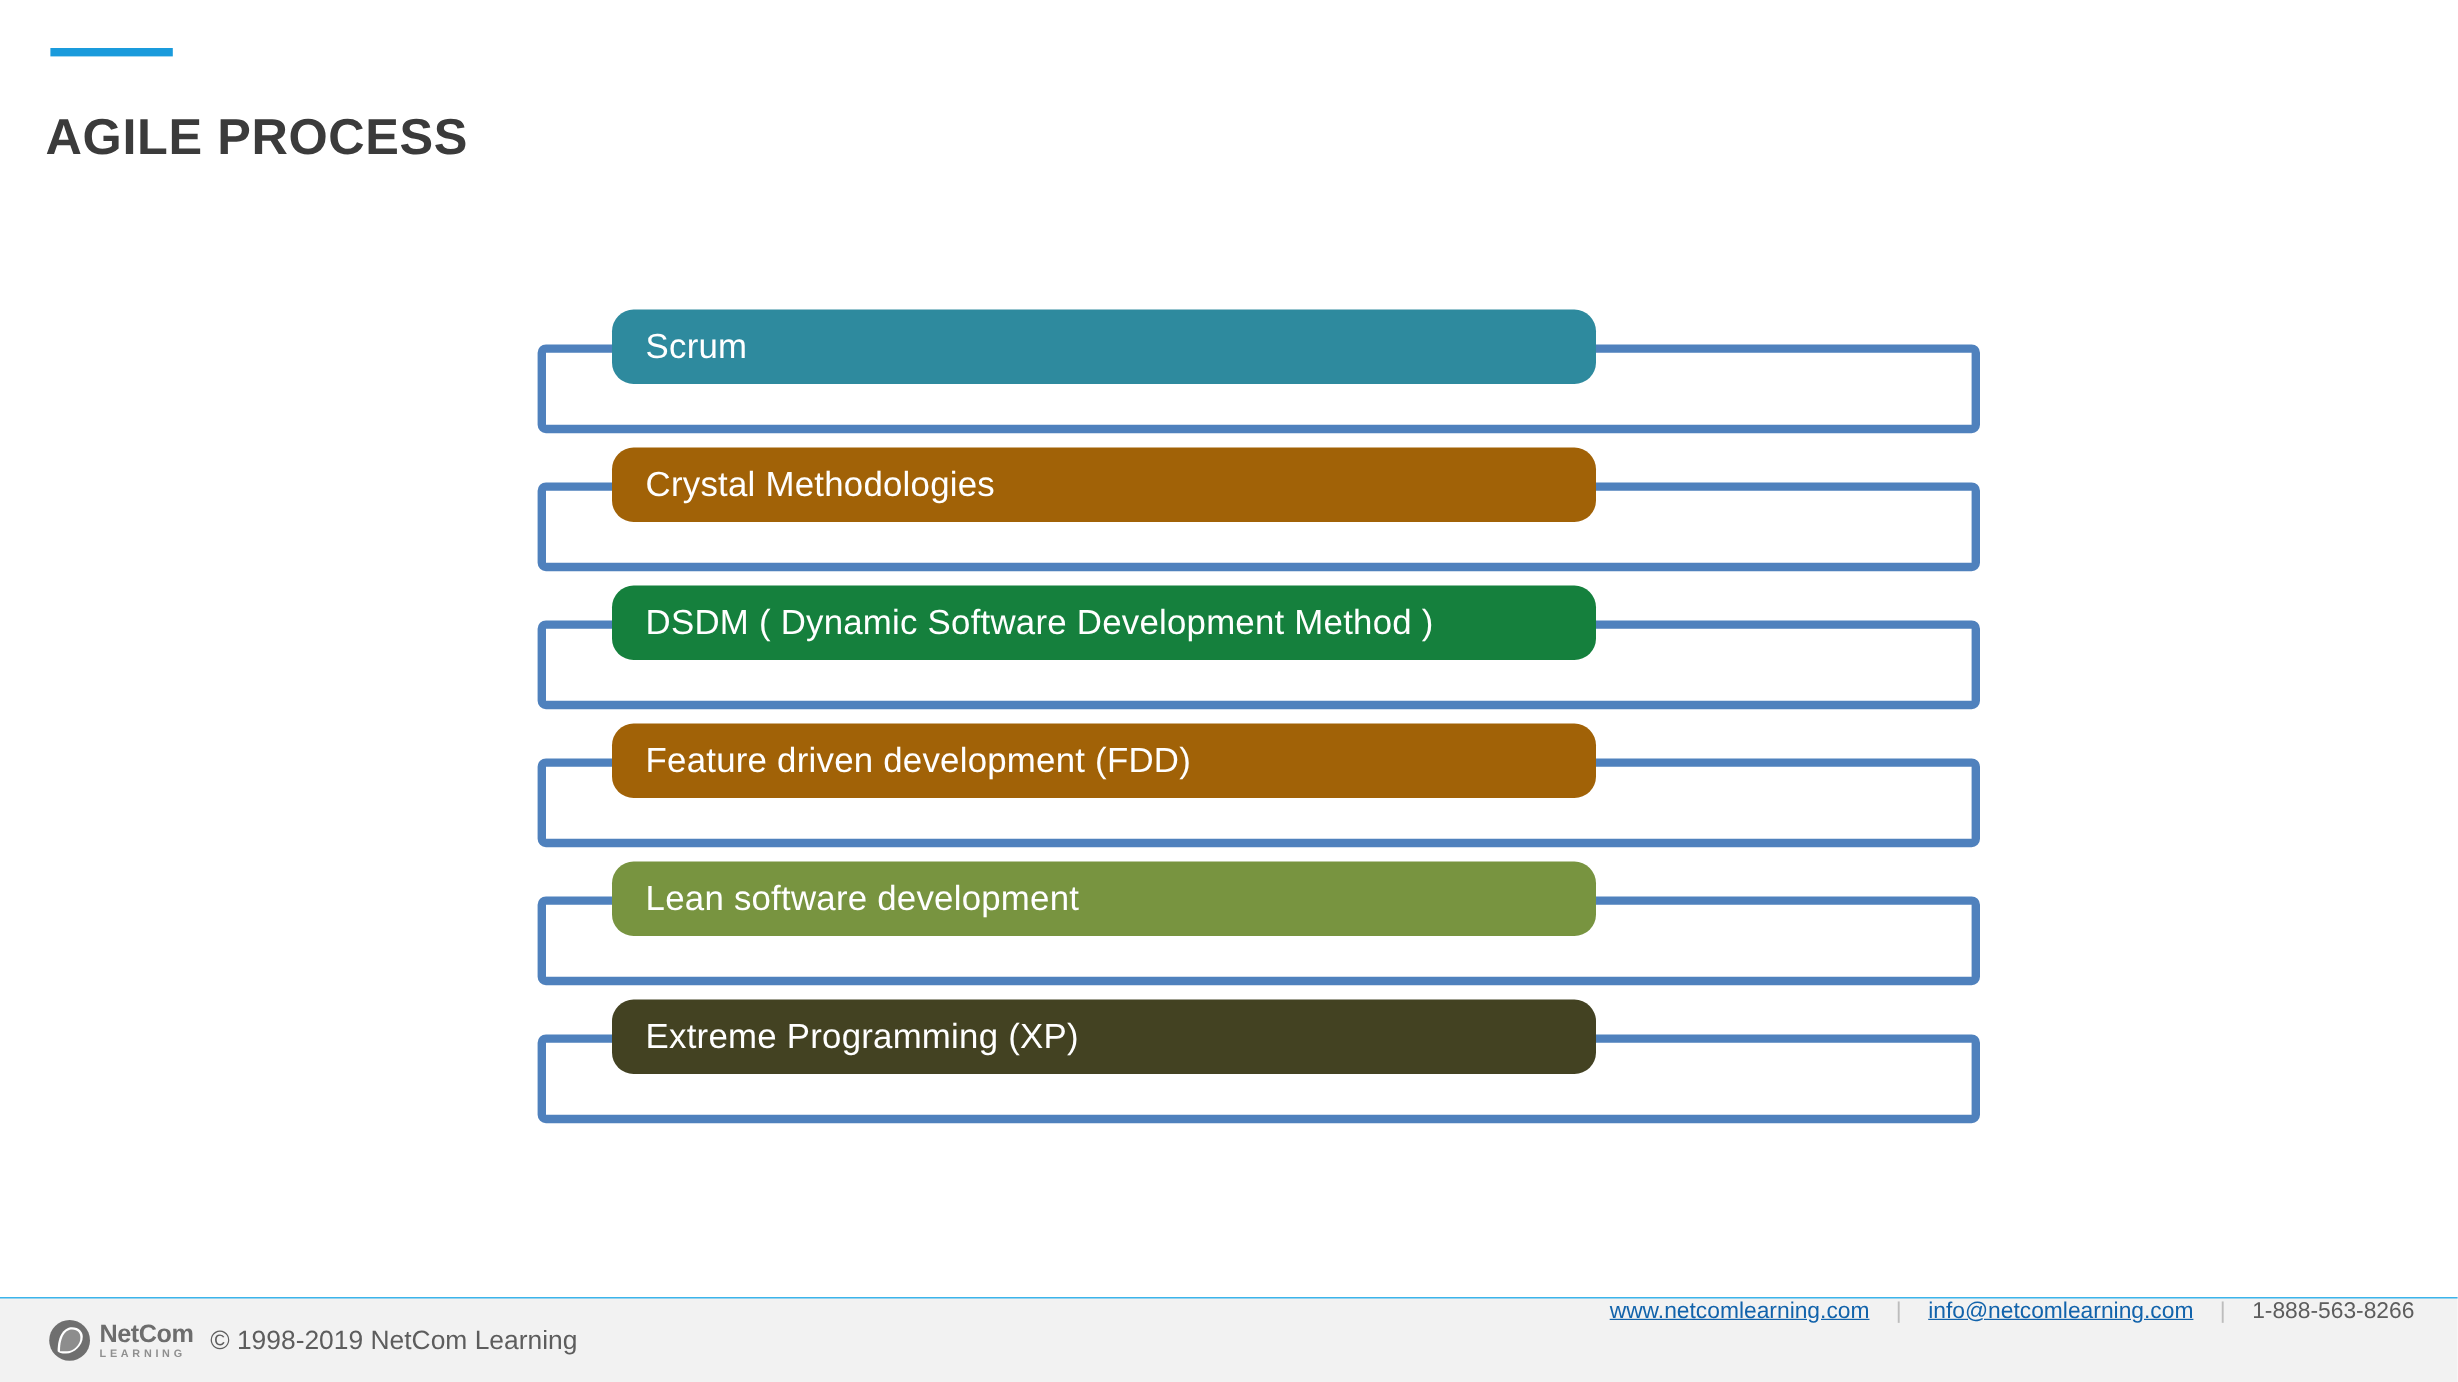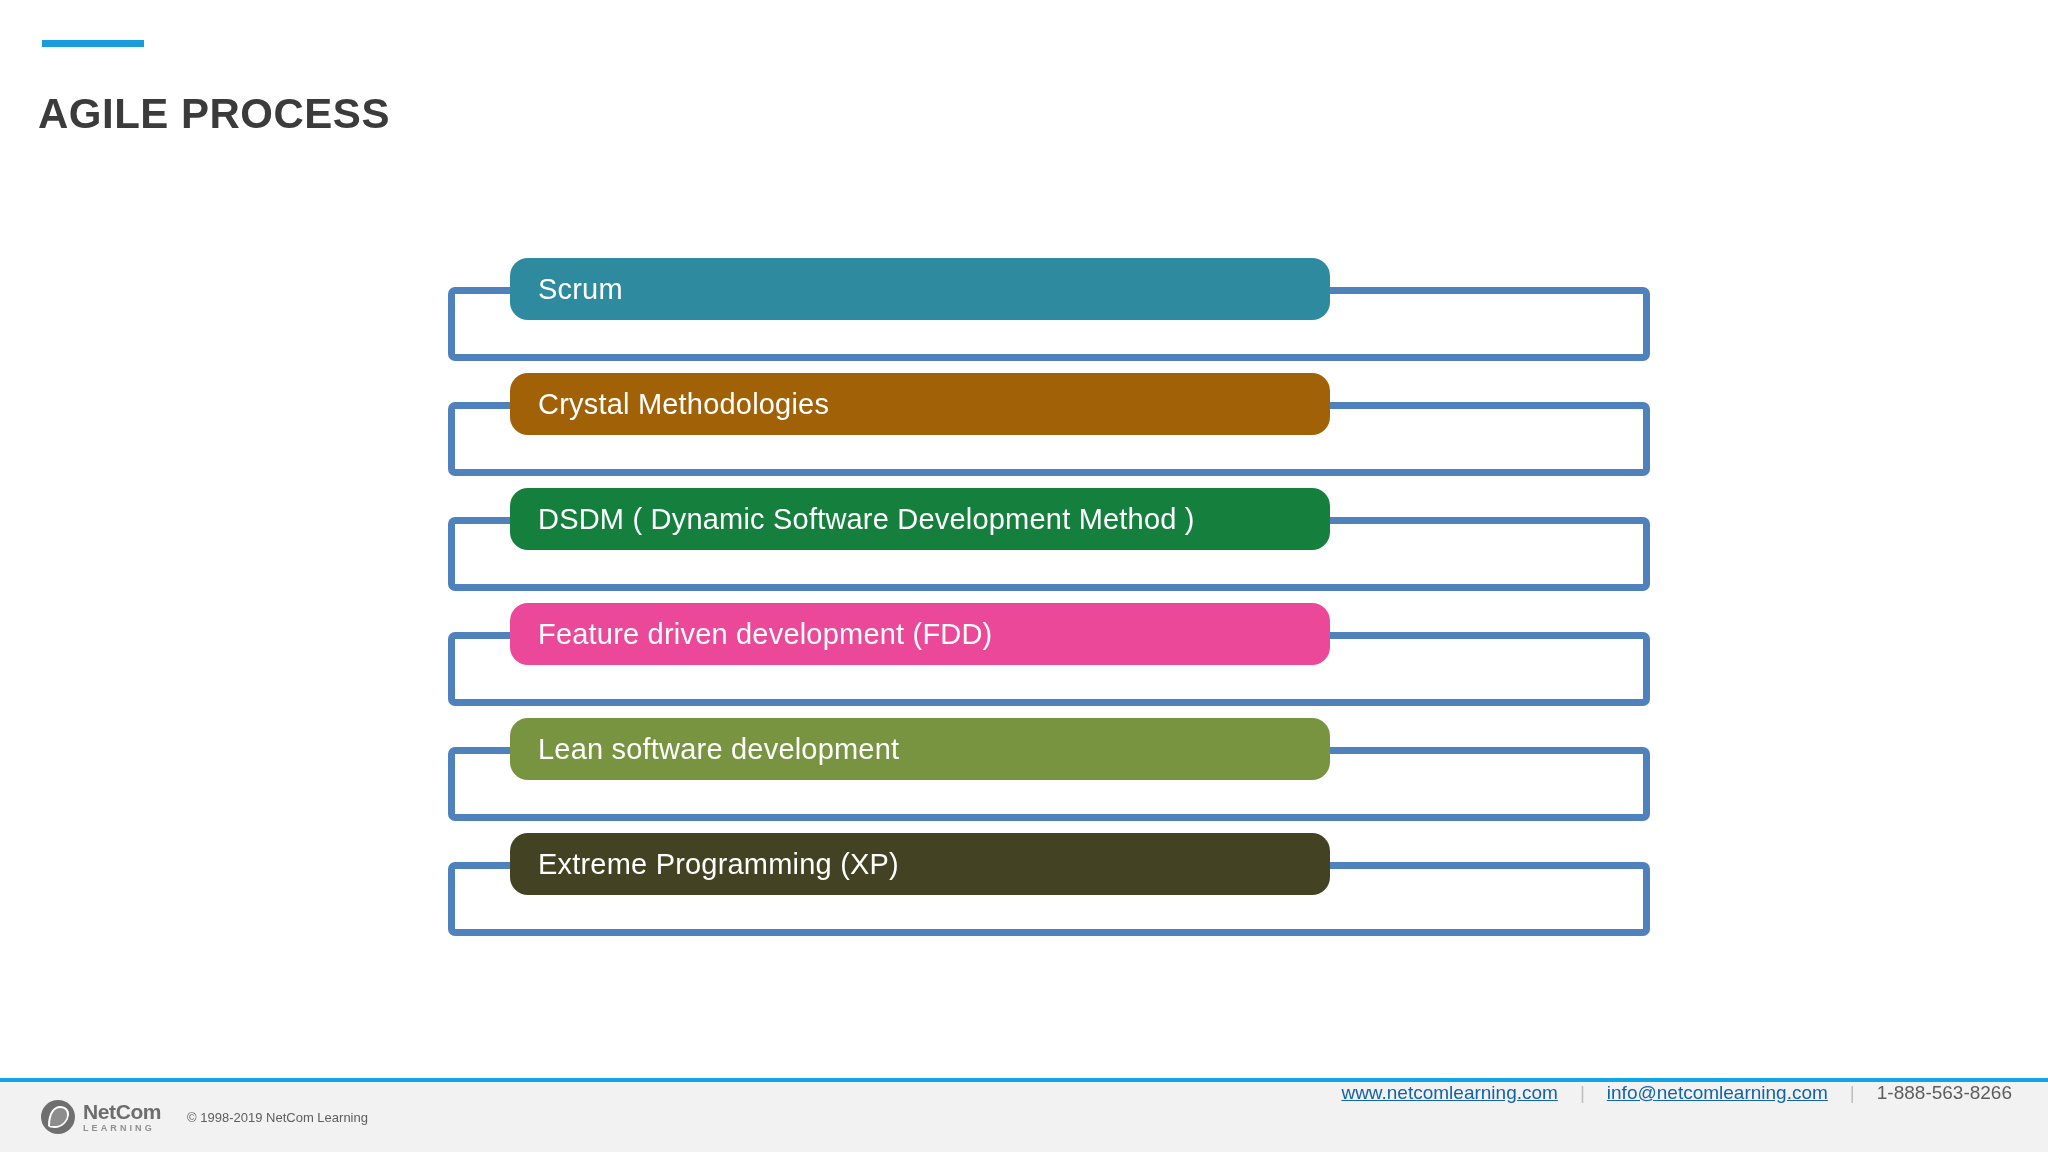--- a/index.html
+++ b/index.html
@@ -79,21 +79,21 @@
   }
 
   
   .footer {
     position: absolute;
     left: 0;
     bottom: 0;
     width: 2048px;
     height: 70px;
     background: #f2f2f2;
-    border-top: 4px solid #0ea5e9;
+    border-top: 1px solid #0ea5e9;
   }
   .footer-left {
     position: absolute;
     left: 40px;
     top: 0;
     height: 70px;
     display: flex;
     align-items: center;
     gap: 14px;
   }
@@ -119,24 +119,23 @@
     letter-spacing: -0.4px;
   }
   .logo-sub {
     font-size: 9px;
     font-weight: bold;
     color: #8f8f8f;
     letter-spacing: 3.1px;
     margin-top: 2px;
   }
   .copyright {
-    font-size: 13px;
+    font-size: 22px;
     color: #5d5d5d;
     white-space: nowrap;
-    margin-left: 12px;
   }
   .footer-right {
     position: absolute;
     right: 36px;
     top: 0;
     height: 70px;
     display: flex;
     gap: 22px;
   }
   .footer-link {
@@ -175,21 +174,21 @@
     <div class="bar" style="background: #a16207;">Crystal Methodologies</div>
   </div>
 
   <div class="row">
     <div class="bracket" style="border-color: rgb(79, 129, 189);"></div>
     <div class="bar" style="background: #15803d;">DSDM   ( Dynamic Software Development Method )</div>
   </div>
 
   <div class="row">
     <div class="bracket" style="border-color: rgb(79, 129, 189);"></div>
-    <div class="bar" style="background: #ec4899;">Feature driven development  (FDD)</div>
+    <div class="bar" style="background: #a16207;">Feature driven development  (FDD)</div>
   </div>
 
   <div class="row">
     <div class="bracket" style="border-color: rgb(79, 129, 189);"></div>
     <div class="bar" style="background: rgb(120, 148, 64);">Lean software development</div>
   </div>
 
   <div class="row">
     <div class="bracket" style="border-color: rgb(79, 129, 189);"></div>
     <div class="bar" style="background: rgb(67, 66, 34);">Extreme Programming (XP)</div>

